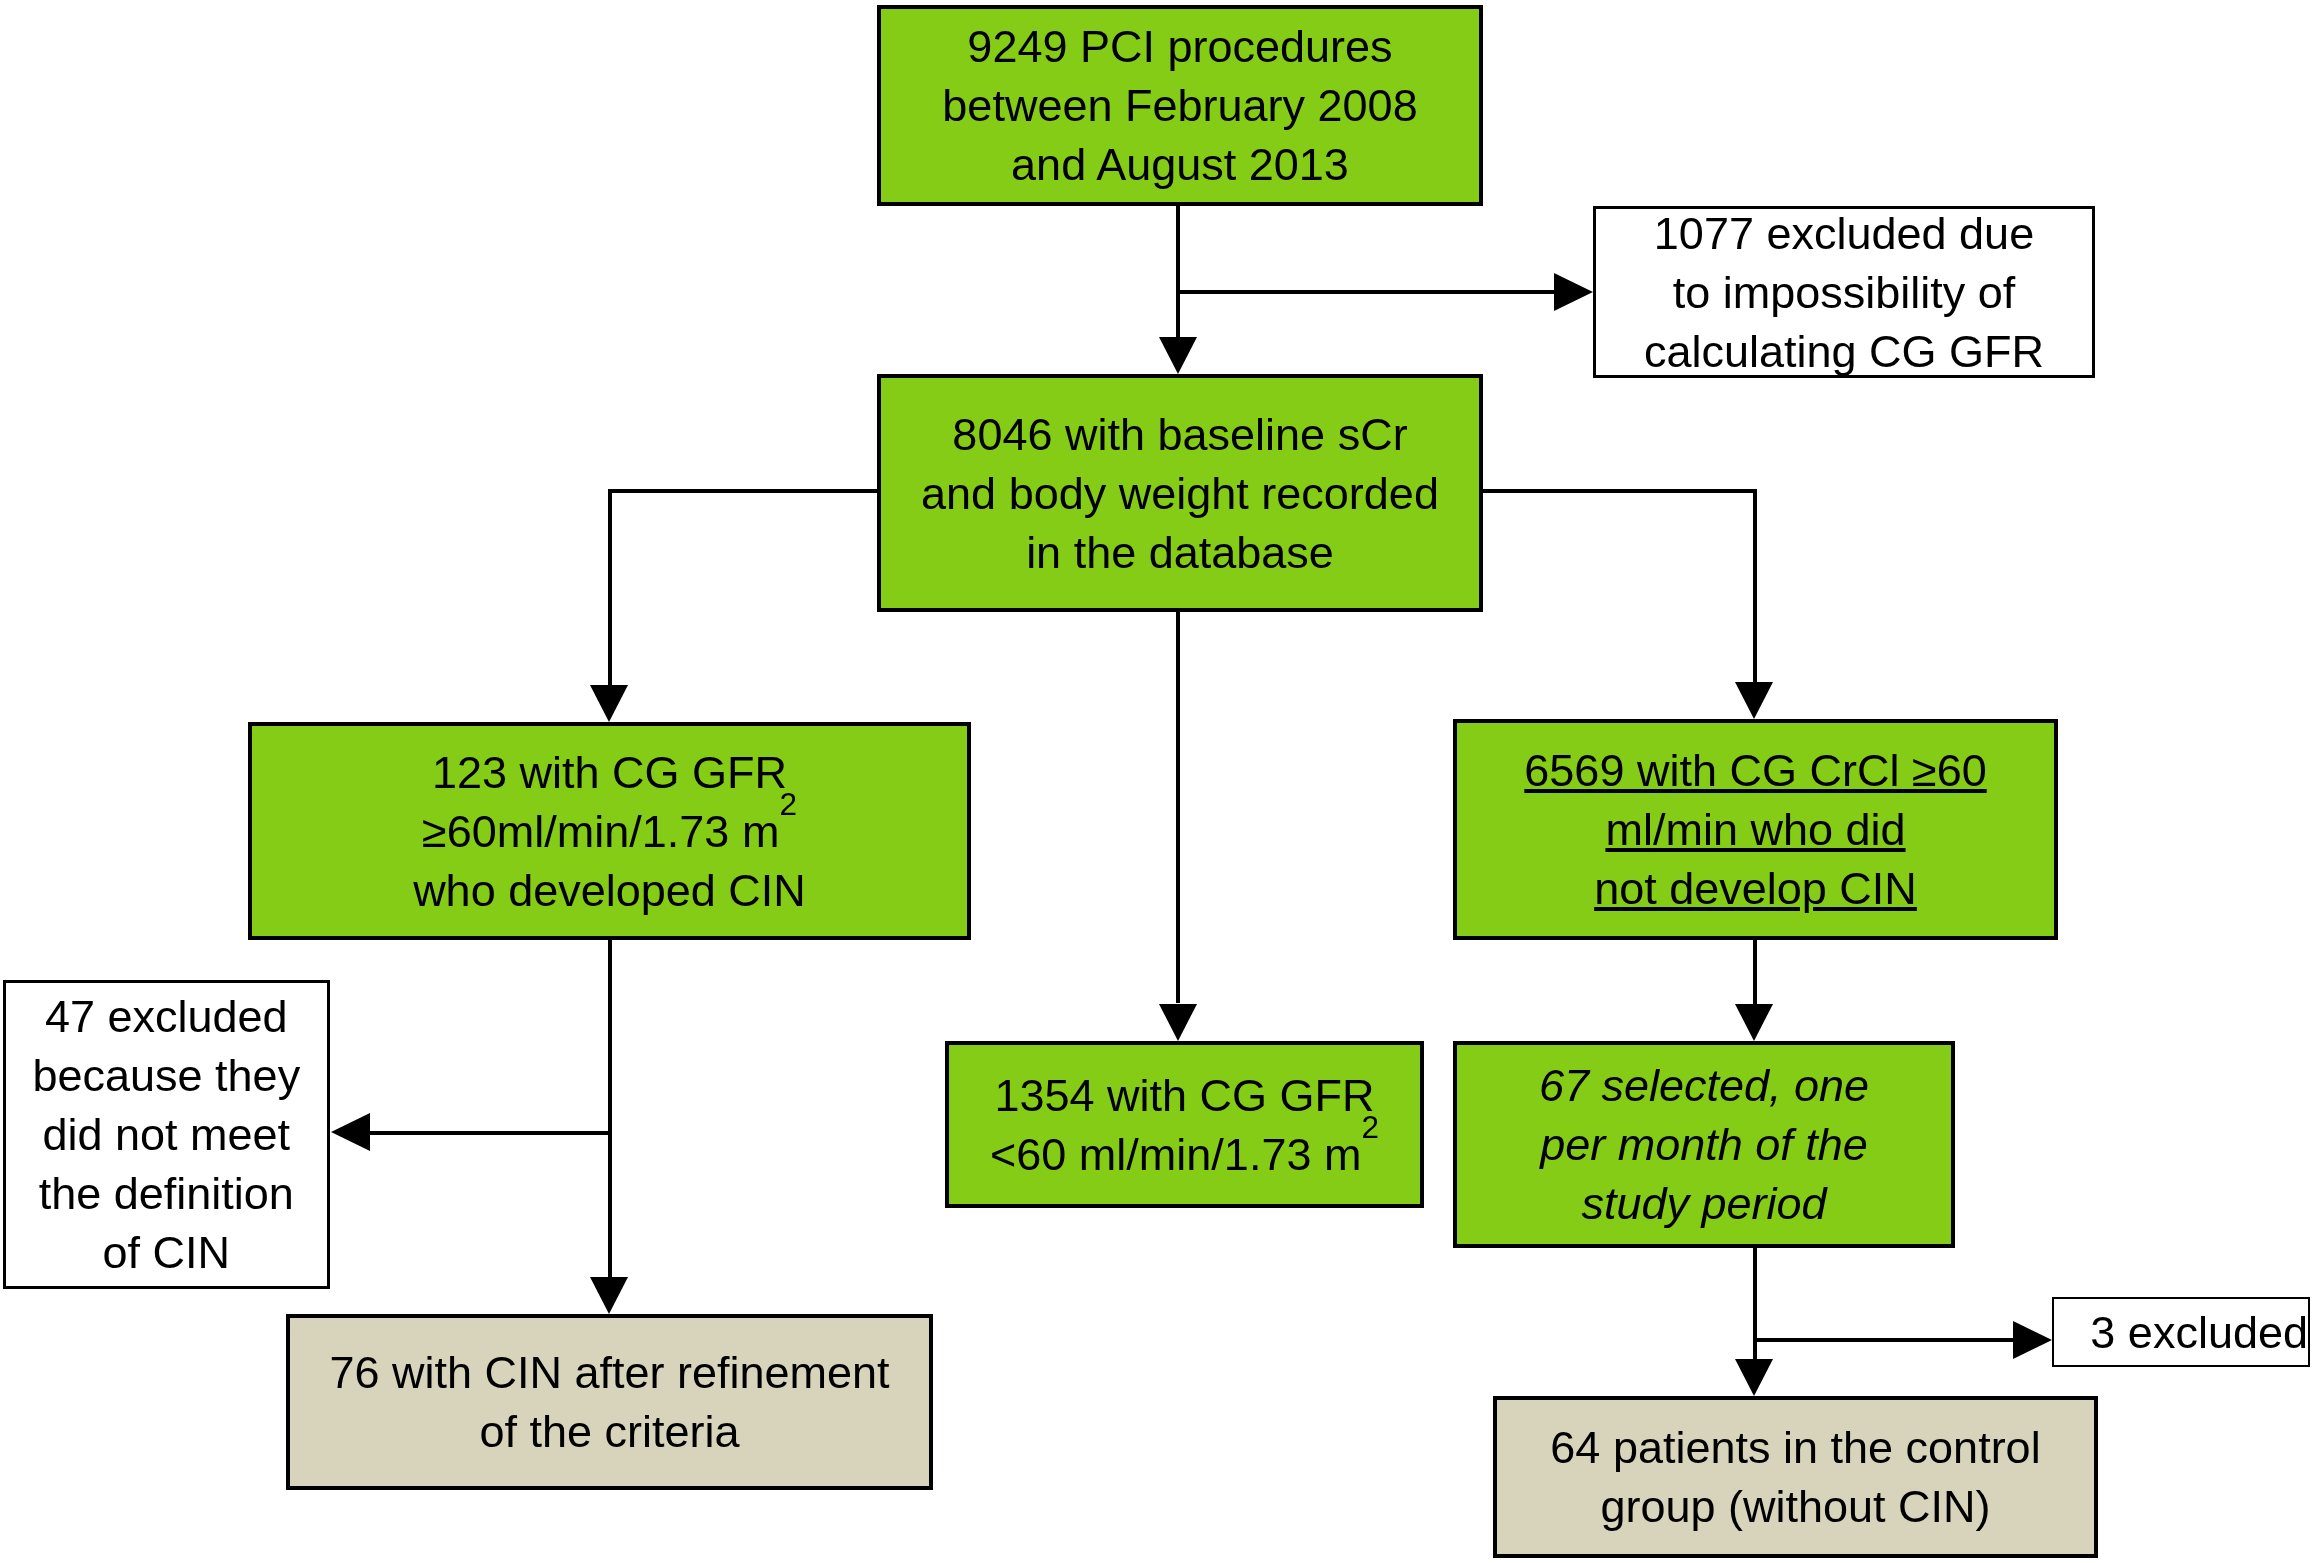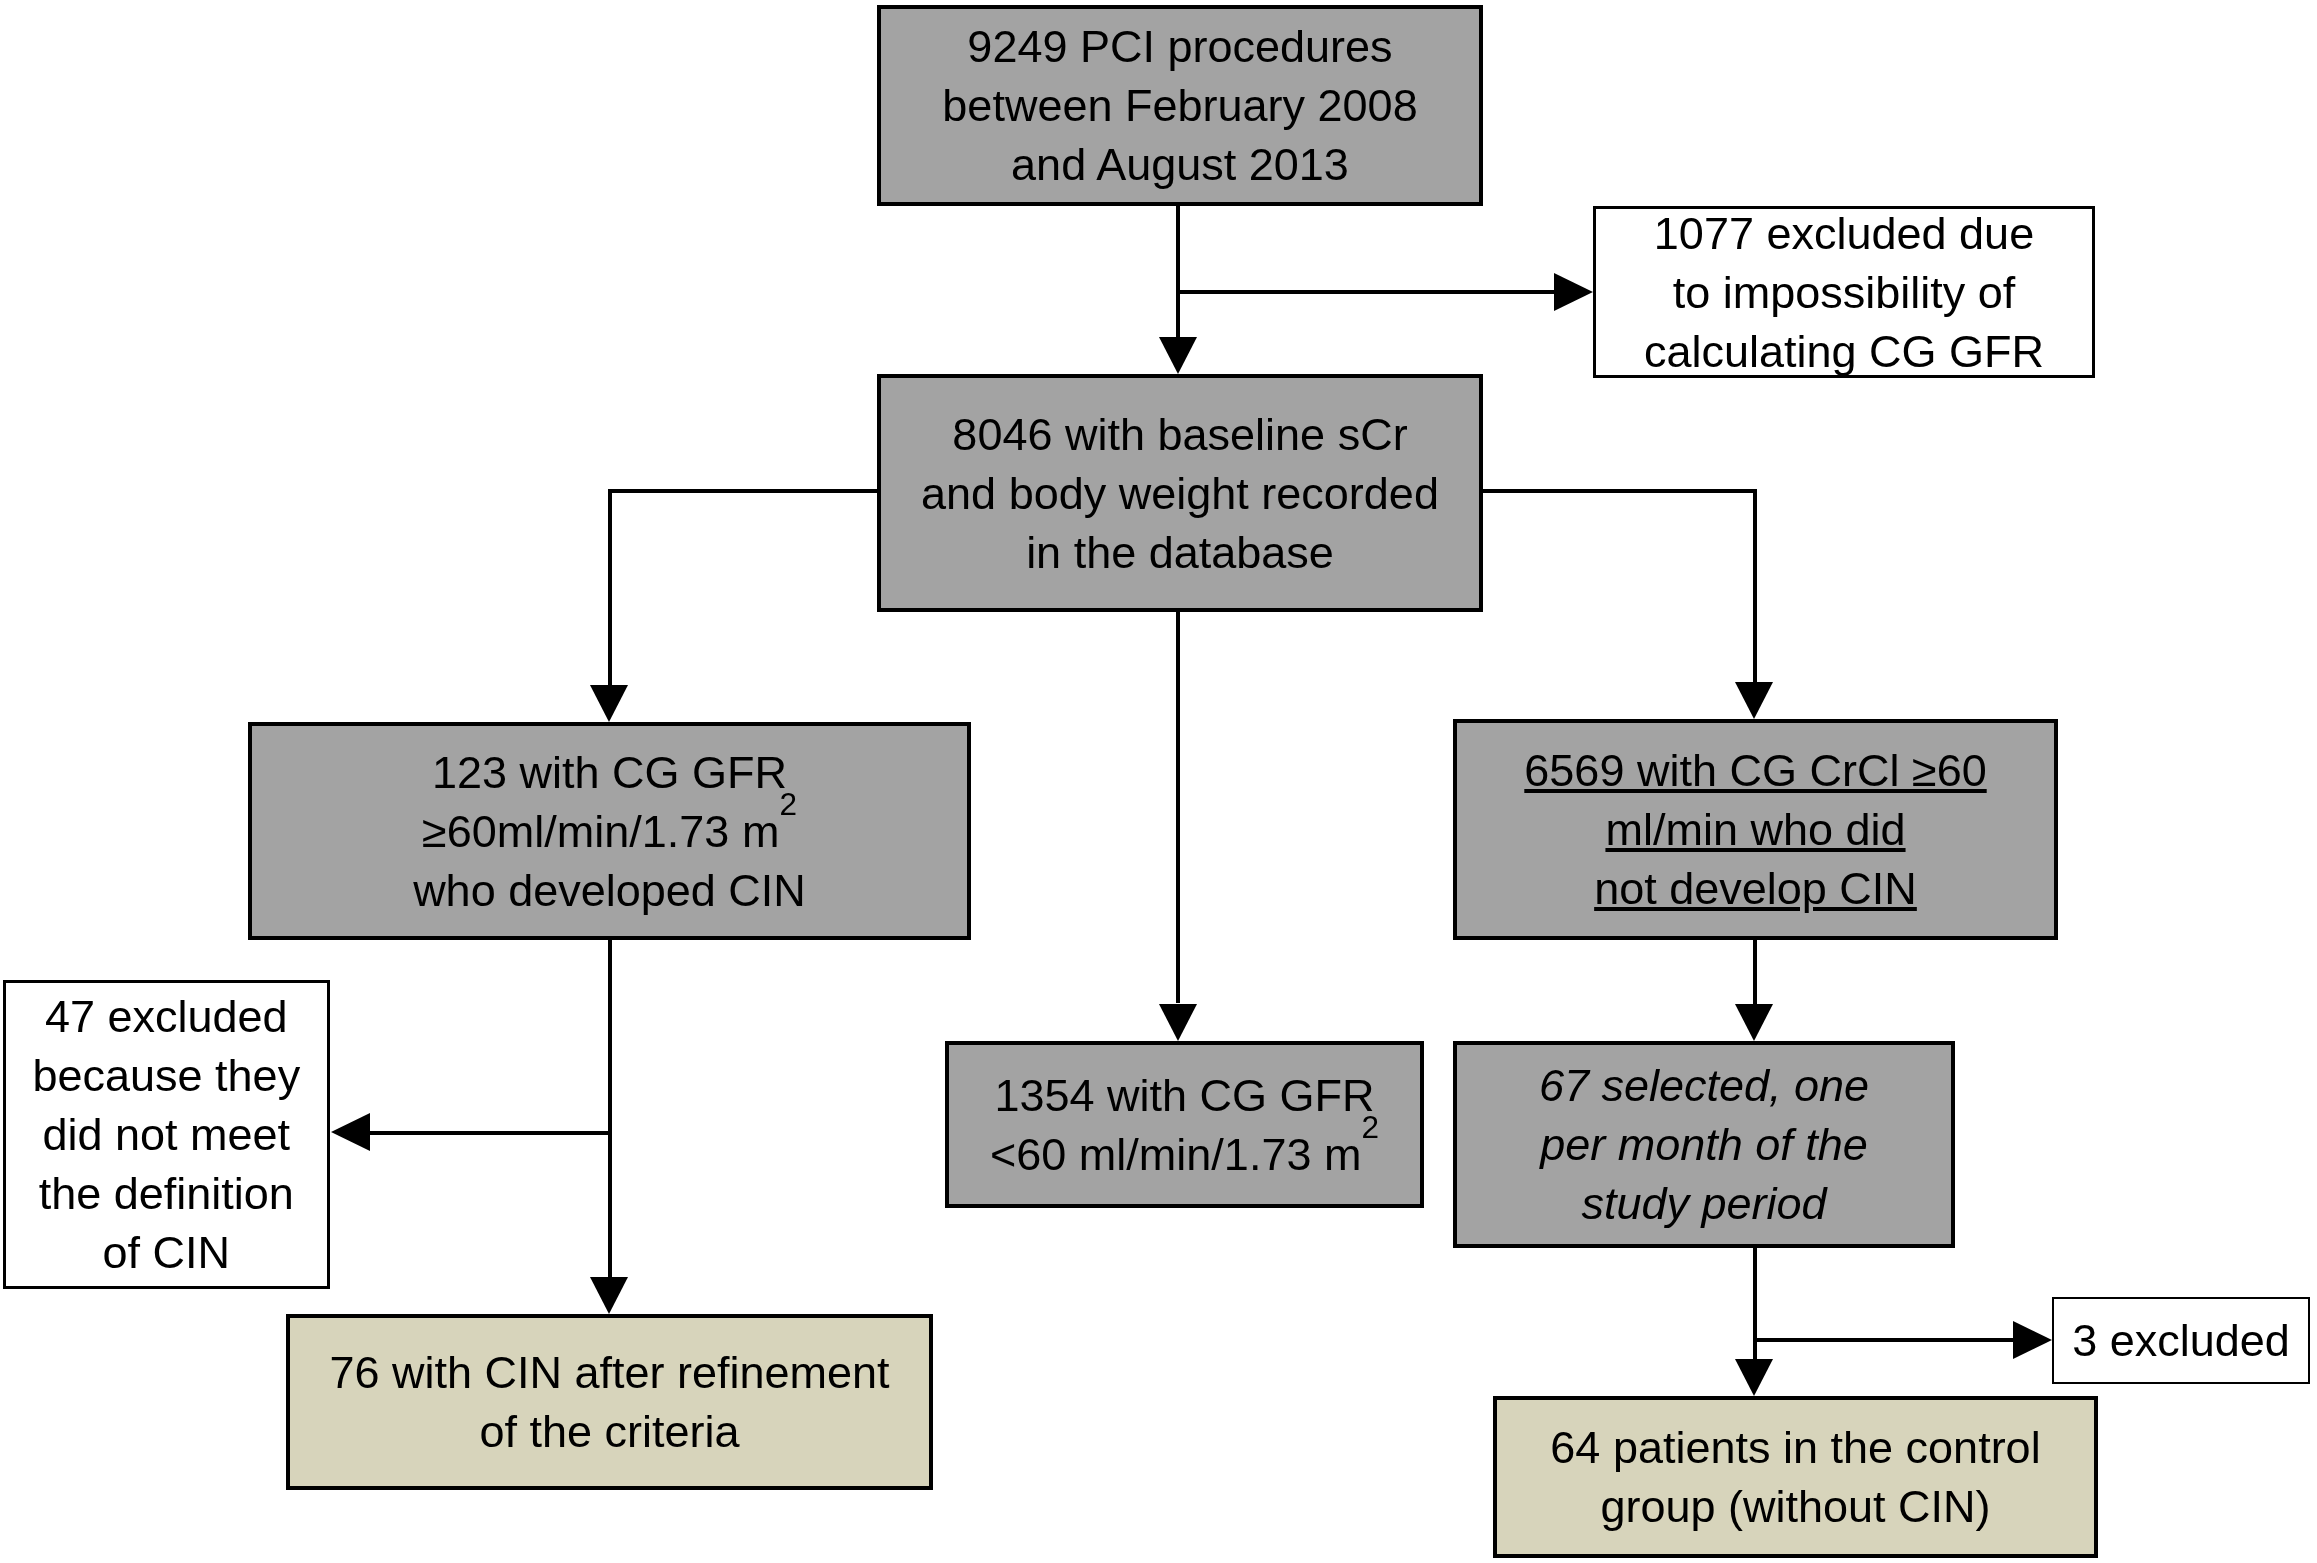--- a/index.html
+++ b/index.html
@@ -20,21 +20,21 @@
     position: absolute;
     box-sizing: border-box;
     display: flex;
     flex-direction: column;
     justify-content: center;
     align-items: center;
     text-align: center;
     font-size: 45px;
     line-height: 59px;
     border: 4.6px solid #000000;
-    background: #a3a3a3;
+    background: #84cc16;
   }
   .box.white {
     background: #ffffff;
     border-width: 3.7px;
   }
   .box.tan {
     background: #d7d4bb;
   }
   .box.thin {
     border-width: 2.8px;
@@ -155,21 +155,21 @@
     <div class="line">67 selected, one</div>
     <div class="line">per month of the</div>
     <div class="line">study period</div>
   </div>
 
   <div class="box tan" style="left:286px; top:1314px; width:647px; height:176px;">
     <div class="line">76 with CIN after refinement</div>
     <div class="line">of the criteria</div>
   </div>
 
-  <div class="box white thin" style="left:2052px; top:1297px; width:258px; height:87px;">
+  <div class="box white thin" style="left:2052px; top:1297px; width:258px; height:70px;align-items:flex-end;">
     <div class="line">3 excluded</div>
   </div>
 
   <div class="box tan" style="left:1453px; top:1396px; width:605px; height:162px;margin-left:40px;">
     <div class="line">64 patients in the control</div>
     <div class="line">group (without CIN)</div>
   </div>
 
 </div>
 

